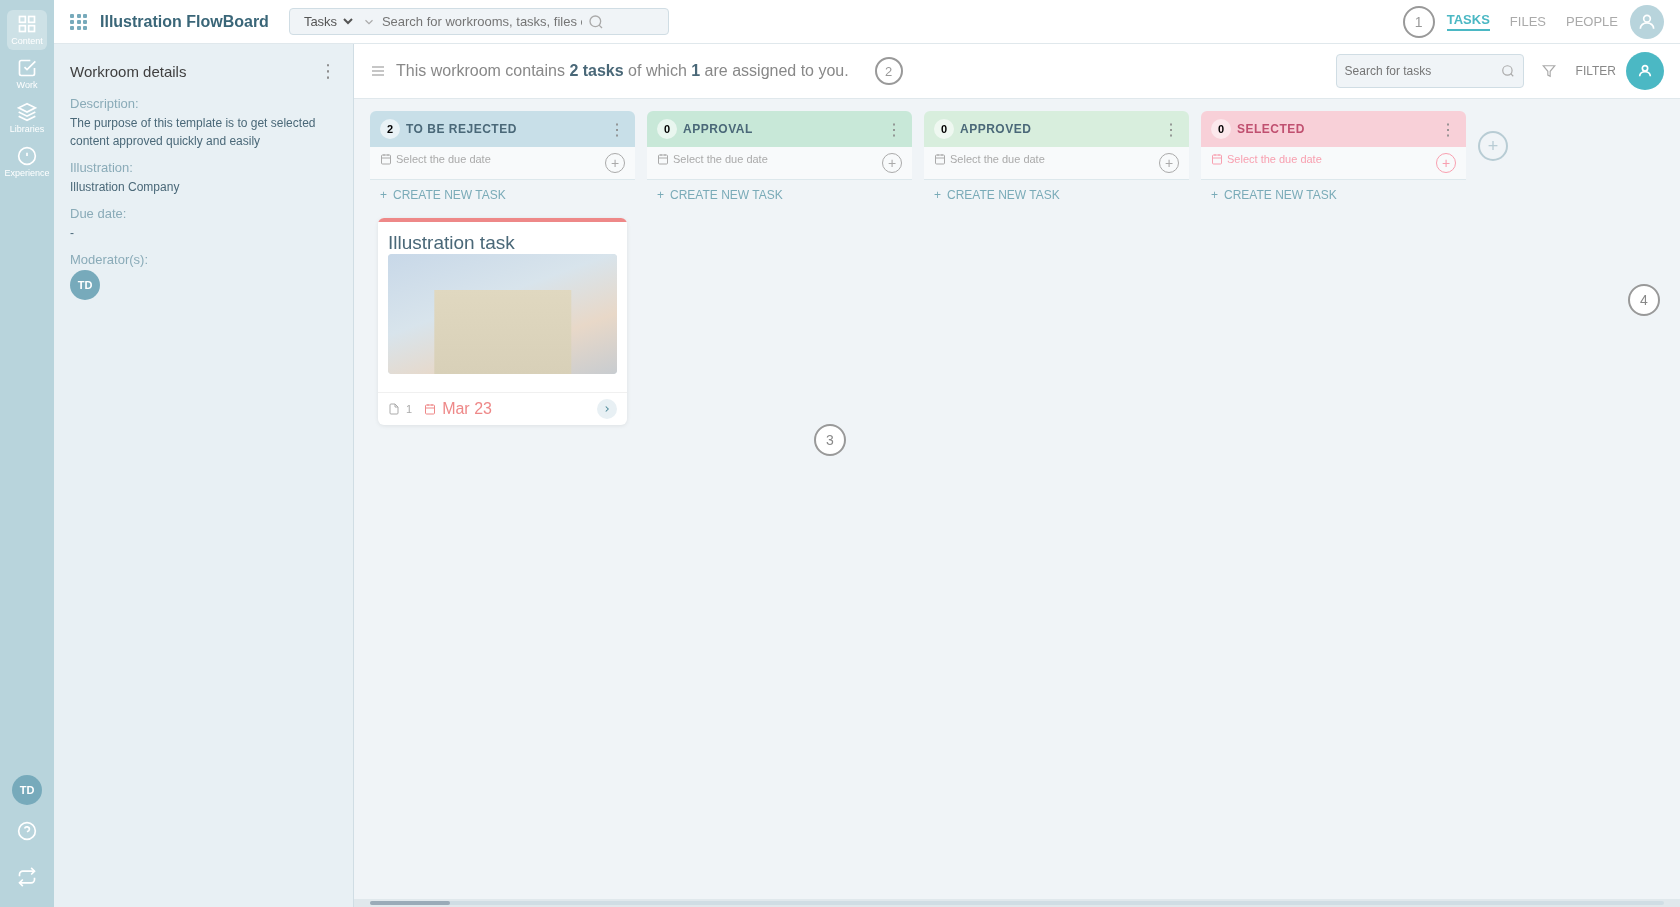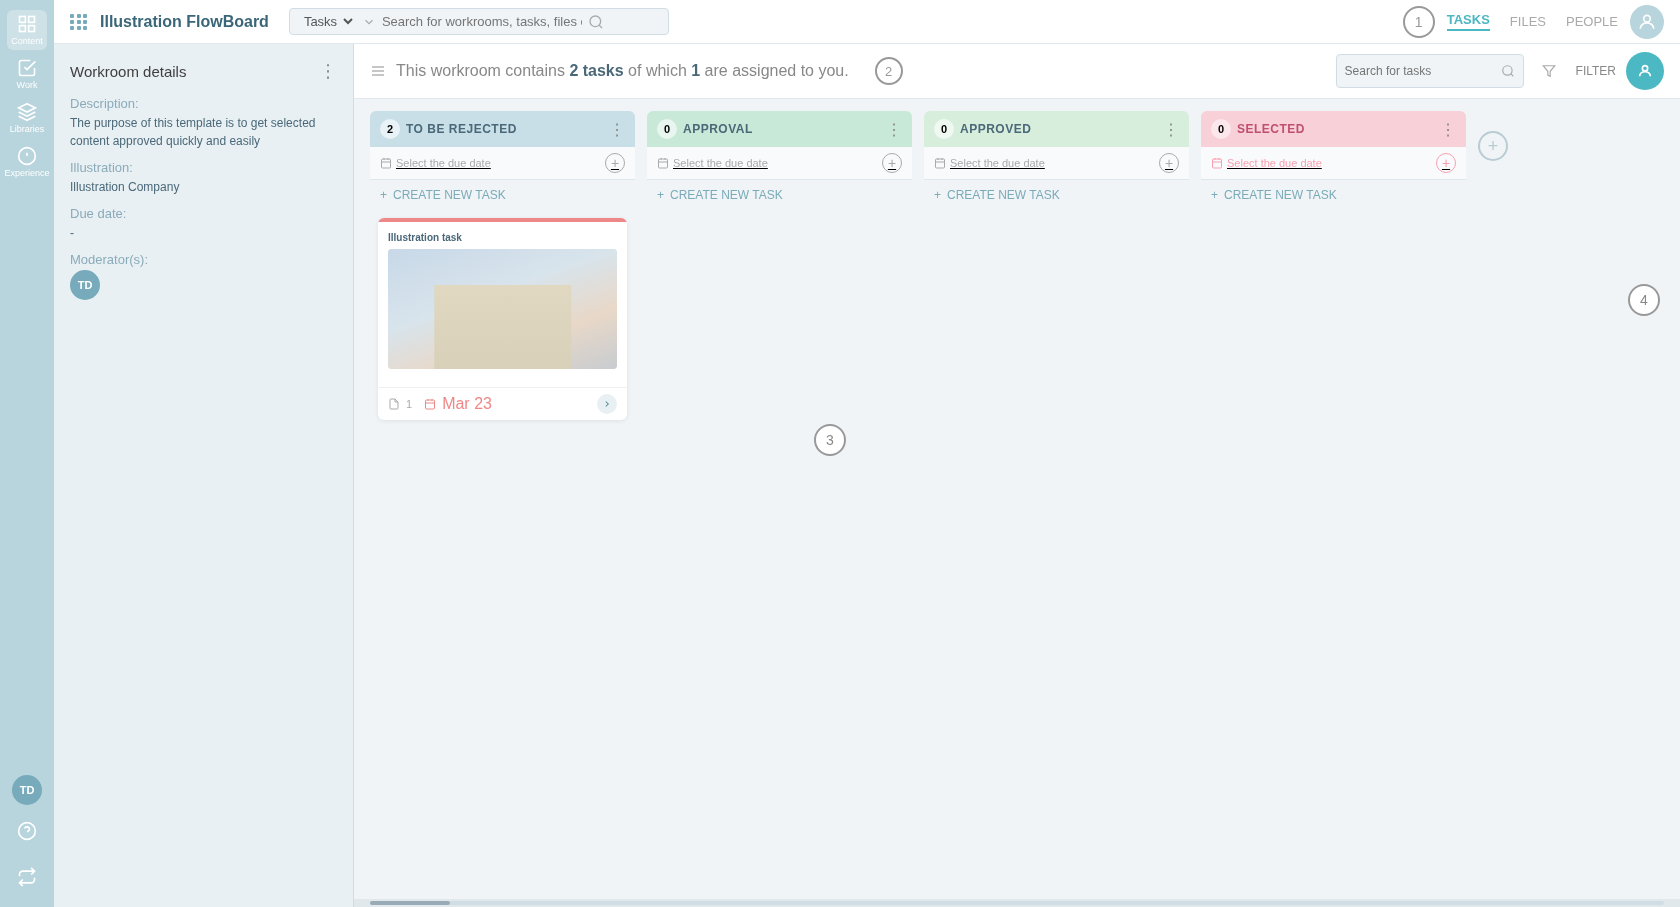--- a/index.html
+++ b/index.html
@@ -194,42 +194,42 @@
     .col-count {
       width: 20px; height: 20px; border-radius: 50%;
       display: flex; align-items: center; justify-content: center;
       font-size: 11px; font-weight: 600;
       background: rgba(255,255,255,0.6);
     }
     .col-title { font-size: 12px; font-weight: 700; color: #4a6878; flex: 1; letter-spacing: 0.5px; }
     .col-header.pink .col-title { color: #c05070; }
     .col-menu { color: #888; cursor: pointer; font-size: 16px; }
     .col-date-row {
-      display: flex; align-items: center; padding: 6px 10px; gap: 4px; background: rgba(255,255,255,0.5); text-decoration: underline;
+      display: flex; padding: 6px 10px; gap: 4px; background: rgba(255,255,255,0.5);
     }
     .date-text { font-size: 11px; color: #aaa; }
     .add-circle {
       width: 20px; height: 20px; border-radius: 50%; border: 1.5px solid #aaa;
       display: flex; align-items: center; justify-content: center;
       font-size: 14px; color: #aaa; cursor: pointer; margin-left: auto;
     }
     .create-task-btn {
       display: flex; align-items: center; gap: 6px;
       padding: 8px 10px; font-size: 12px; color: #7aabb8; cursor: pointer;
       border-top: 1px solid #dde8ec;
     }
 
     
     .task-card {
       background: #fff; border-radius: 6px; margin: 8px;
       box-shadow: 0 1px 4px rgba(0,0,0,0.08); overflow: hidden;
     }
     .task-card-top { height: 4px; background: #e88; }
     .task-card-body { padding: 10px; }
-    .task-card-title { font-size: 10px; color: #4a6878; font-weight: 700; margin-bottom: 6px; }
+    .task-card-title { font-size: 19px; color: #4a6878; font-weight: 400; }
     .task-card-image {
       width: 100%; height: 120px; border-radius: 4px; overflow: hidden; background: #d0dce4;
       display: flex; align-items: center; justify-content: center; margin-bottom: 8px;
     }
     .building-img {
       width: 100%; height: 100%;
       background: linear-gradient(160deg, #c8d8e8 0%, #d8e4ec 40%, #e8d8c8 70%, #c8ccd0 100%);
       position: relative;
     }
     .building-shape {

